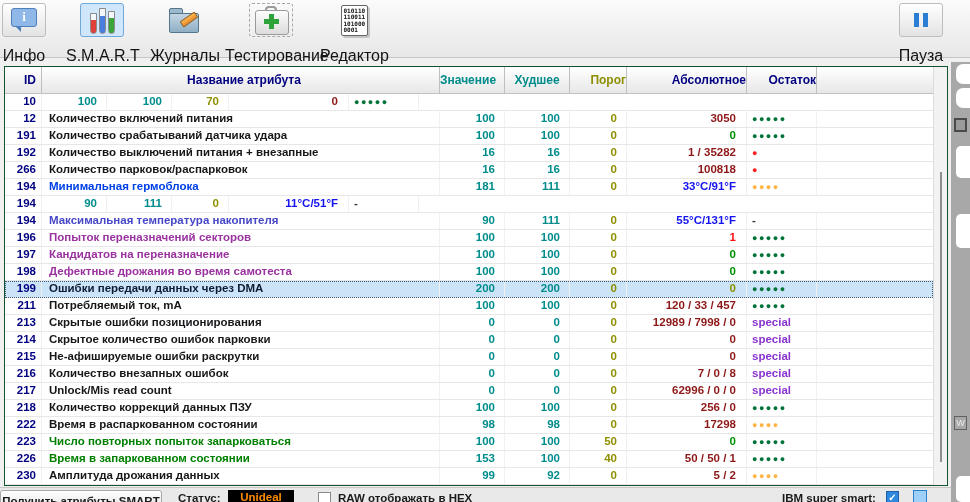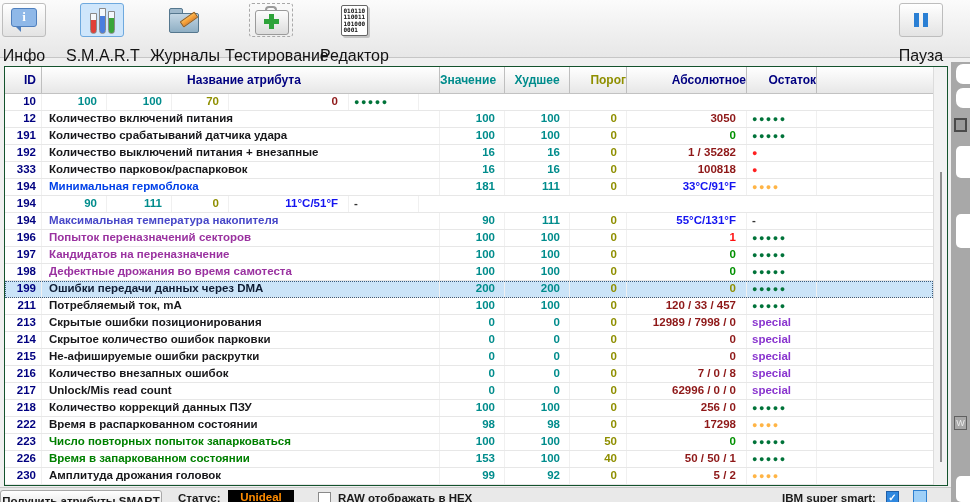--- a/index.html
+++ b/index.html
@@ -211,21 +211,21 @@
           <div class="cell c-id">192</div>
           <div class="cell c-name nc-black">Количество выключений питания + внезапные</div>
           <div class="cell c-val">16</div>
           <div class="cell c-worst">16</div>
           <div class="cell c-thr">0</div>
           <div class="cell c-abs ac-maroon">1 / 35282</div>
           <div class="cell c-rem"><span class="dots dot-red">●</span></div>
           <div class="cell c-fill"></div>
         </div>
         <div class="trow">
-          <div class="cell c-id">333</div>
+          <div class="cell c-id">266</div>
           <div class="cell c-name nc-black">Количество парковок/распарковок</div>
           <div class="cell c-val">16</div>
           <div class="cell c-worst">16</div>
           <div class="cell c-thr">0</div>
           <div class="cell c-abs ac-maroon">100818</div>
           <div class="cell c-rem"><span class="dots dot-red">●</span></div>
           <div class="cell c-fill"></div>
         </div>
         <div class="trow">
           <div class="cell c-id">194</div>
@@ -391,21 +391,21 @@
           <div class="cell c-name nc-green">Время в запаркованном состоянии</div>
           <div class="cell c-val">153</div>
           <div class="cell c-worst">100</div>
           <div class="cell c-thr">40</div>
           <div class="cell c-abs ac-maroon">50 / 50 / 1</div>
           <div class="cell c-rem"><span class="dots dot-green">●●●●●</span></div>
           <div class="cell c-fill"></div>
         </div>
         <div class="trow">
           <div class="cell c-id">230</div>
-          <div class="cell c-name nc-black">Амплитуда дрожания головок</div>
+          <div class="cell c-name nc-black">Амплитуда дрожания данных</div>
           <div class="cell c-val">99</div>
           <div class="cell c-worst">92</div>
           <div class="cell c-thr">0</div>
           <div class="cell c-abs ac-maroon">5 / 2</div>
           <div class="cell c-rem"><span class="dots dot-orange">●●●●</span></div>
           <div class="cell c-fill"></div>
         </div>
       </div>
     <div class="vscroll">
       <div class="vthumb"></div>

